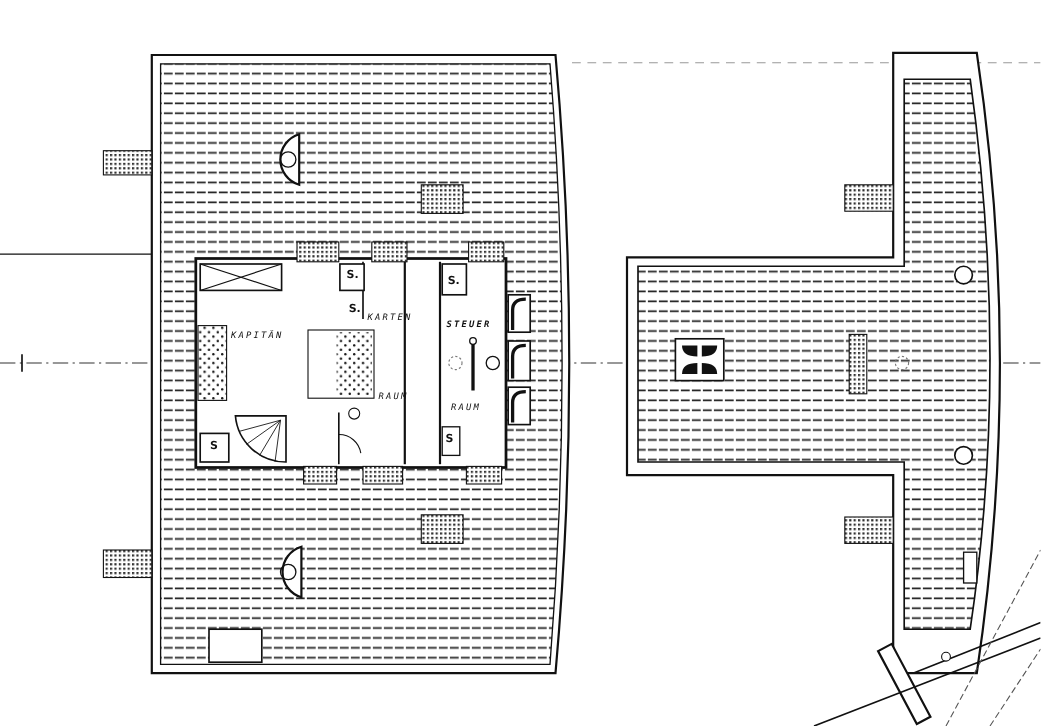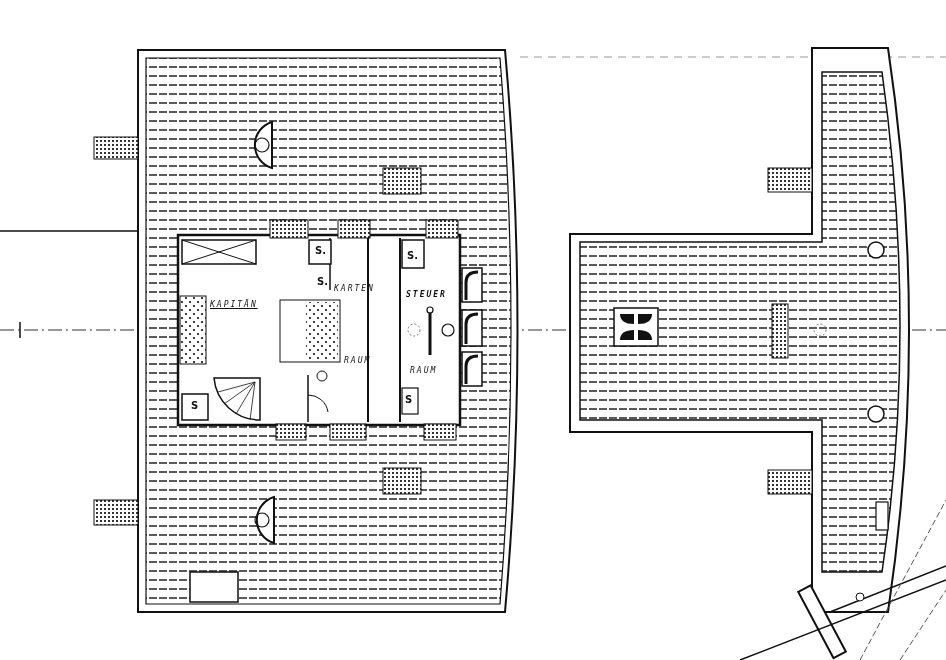--- a/index.html
+++ b/index.html
@@ -141,21 +141,21 @@
   <g>
     <rect x="814" y="585" width="14" height="75" fill="#fff" stroke="#111" stroke-width="2" transform="rotate(-28 820 620)"></rect>
     <line x1="740" y1="660" x2="946" y2="580" stroke="#111" stroke-width="1.5"></line>
     <line x1="830" y1="612" x2="946" y2="566" stroke="#111" stroke-width="1.5"></line>
     <line x1="860" y1="660" x2="946" y2="500" stroke="#555" stroke-width="1" stroke-dasharray="6,3"></line>
     <line x1="900" y1="660" x2="946" y2="590" stroke="#555" stroke-width="1" stroke-dasharray="6,3"></line>
     <circle cx="860" cy="597" r="4" fill="#fff" stroke="#111" stroke-width="1"></circle>
   </g>
 </svg>
 
-<div class="lbl" style="left:210px;top:300px;text-decoration:underline;">KAPITÄN</div>
+<div class="lbl" style="left:210px;top:300px;">KAPITÄN</div>
 <div class="lbl" style="left:334px;top:284px;">KARTEN</div>
 <div class="lbl" style="left:344px;top:356px;">RAUM</div>
 <div class="lbl" style="left:406px;top:290px;font-weight:bold;">STEUER</div>
 <div class="lbl" style="left:410px;top:366px;">RAUM</div>
 
 <div class="s-lbl" style="left:315px;top:245px;">S.</div>
 <div class="s-lbl" style="left:317px;top:276px;">S.</div>
 <div class="s-lbl" style="left:407px;top:250px;">S.</div>
 <div class="s-lbl" style="left:191px;top:400px;">S</div>
 <div class="s-lbl" style="left:405px;top:394px;">S</div>

